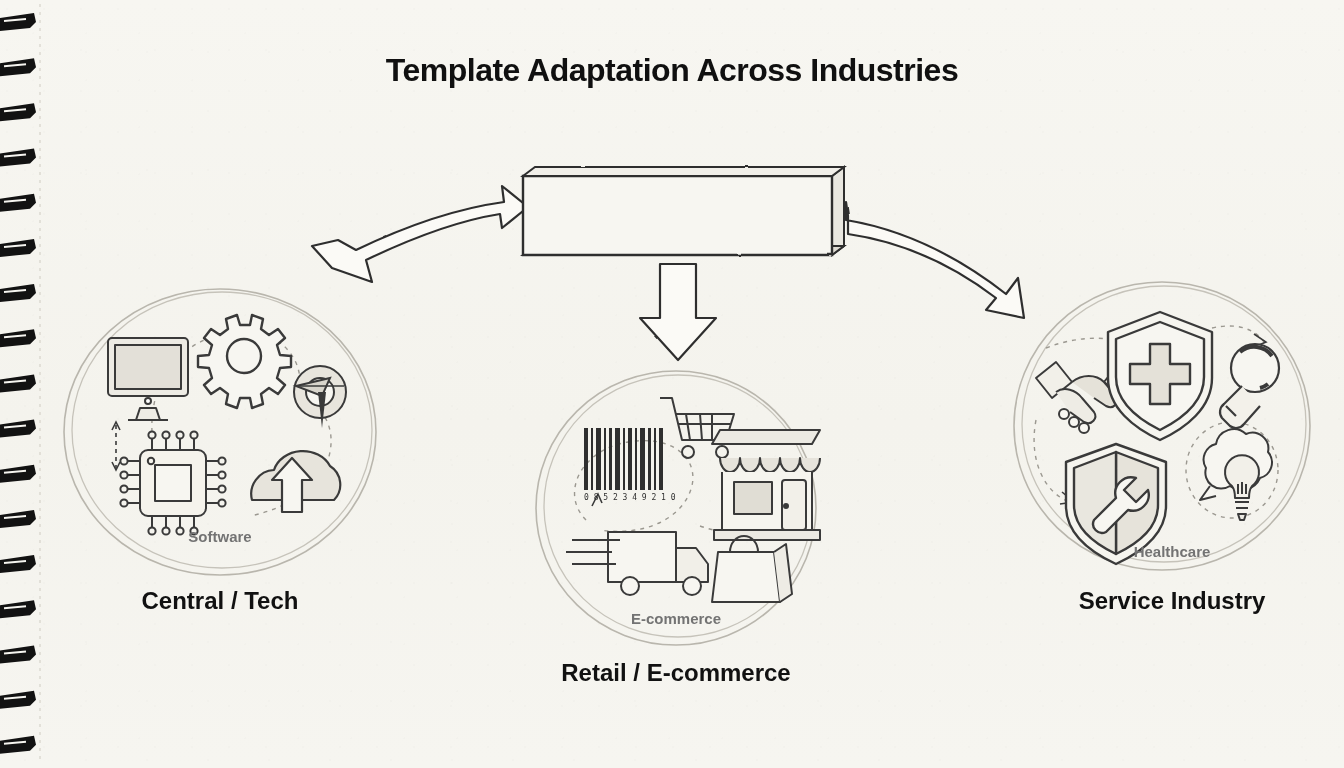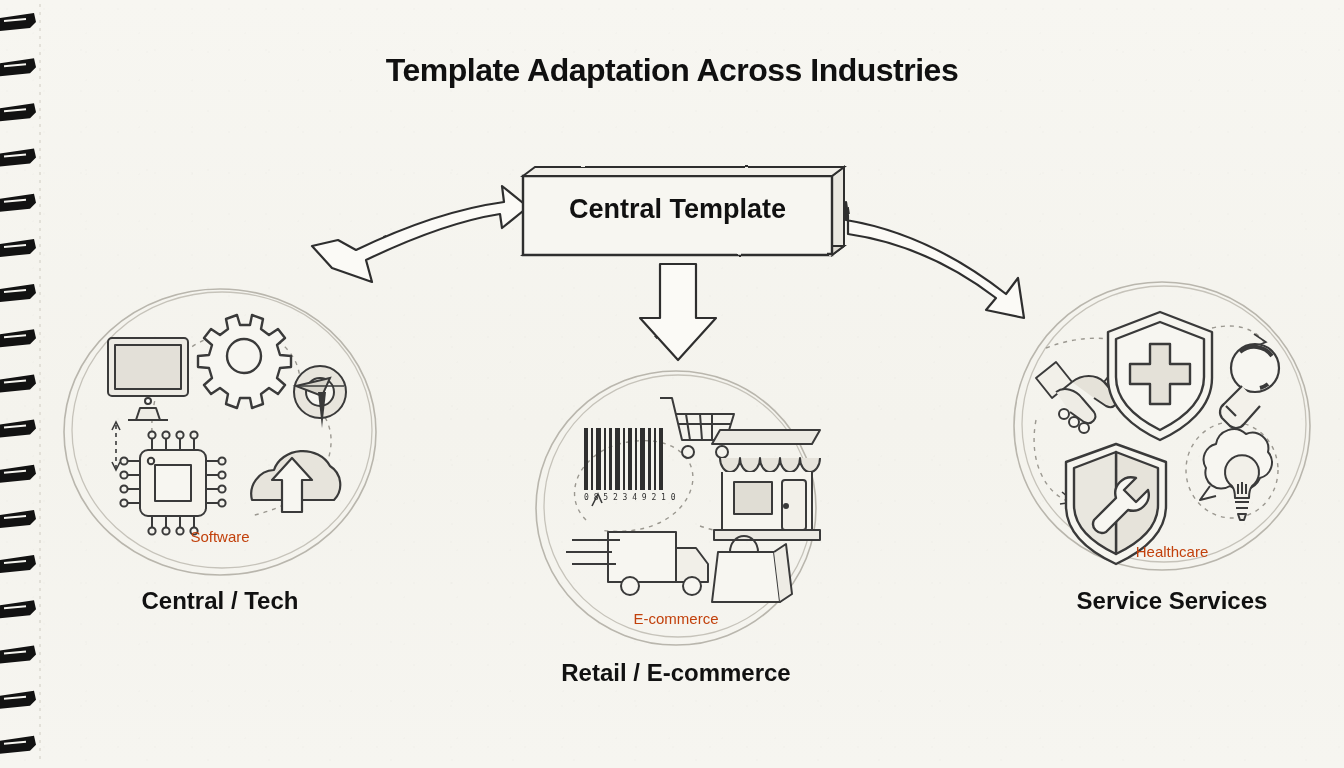--- a/index.html
+++ b/index.html
@@ -26,21 +26,21 @@
     font-size:32px;font-weight:bold;color:#101010;
     letter-spacing:-.5px;
   }
   .boxlabel{
     font-size:27px;font-weight:bold;color:#111;
   }
   .caption{
     font-size:24px;font-weight:bold;color:#111;text-align:center;
   }
   .inner-label{
-    font-size:15px;font-weight:normal;color:#c2410c;text-align:center;
+    font-size:15px;font-weight:bold;color:#737373;text-align:center;
   }
 </style>
 </head>
 <body>
 
 <div id="page"></div>
 
 <div id="sheet">
 
   <svg class="layer">
@@ -317,24 +317,23 @@
         <path d="M1232,486 a17,17 0 1 1 20,0 c-3,4 -3,8 -3,12 l-14,0 c0,-4 0,-8 -3,-12 Z" fill="#f2f0e9"></path>
         <path d="M1235,502 L1249,502 M1236,508 L1248,508"></path>
         <path d="M1238,514 l8,0 l-2,6 l-4,0 Z" fill="#eceae3"></path>
         <path d="M1238,484 L1238,494 M1242,482 L1242,494 M1246,484 L1246,494"></path>
       </g>
     </g>
   </svg>
 
   <div class="txt title">Template Adaptation Across Industries</div>
 
-  <div class="txt boxlabel" style="left:523px;top:194px;width:309px;text-align:center;">Central Template</div>
 
   <div class="txt inner-label" style="left:160px;top:528px;width:120px;">Software</div>
   <div class="txt caption" style="left:100px;top:587px;width:240px;">Central / Tech</div>
 
   <div class="txt inner-label" style="left:616px;top:610px;width:120px;">E-commerce</div>
   <div class="txt caption" style="left:556px;top:659px;width:240px;">Retail / E-commerce</div>
 
   <div class="txt inner-label" style="left:1112px;top:527px;width:120px;margin-top:16px;">Healthcare</div>
-  <div class="txt caption" style="left:1052px;top:587px;width:240px;">Service Services</div>
+  <div class="txt caption" style="left:1052px;top:587px;width:240px;">Service Industry</div>
 
 </div>
 
 </body></html>

